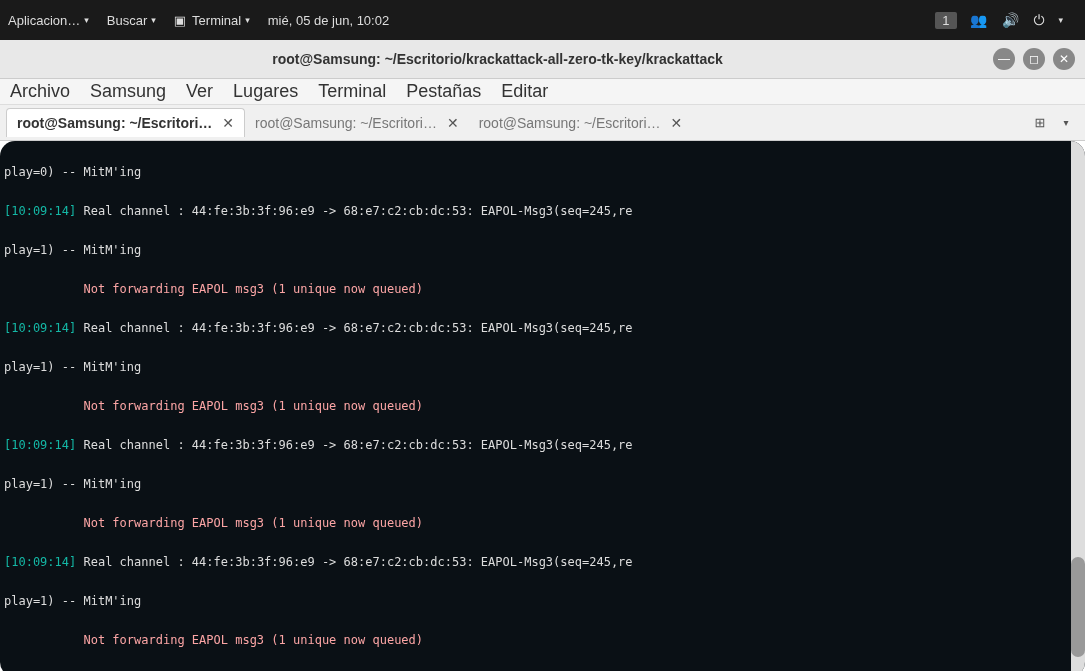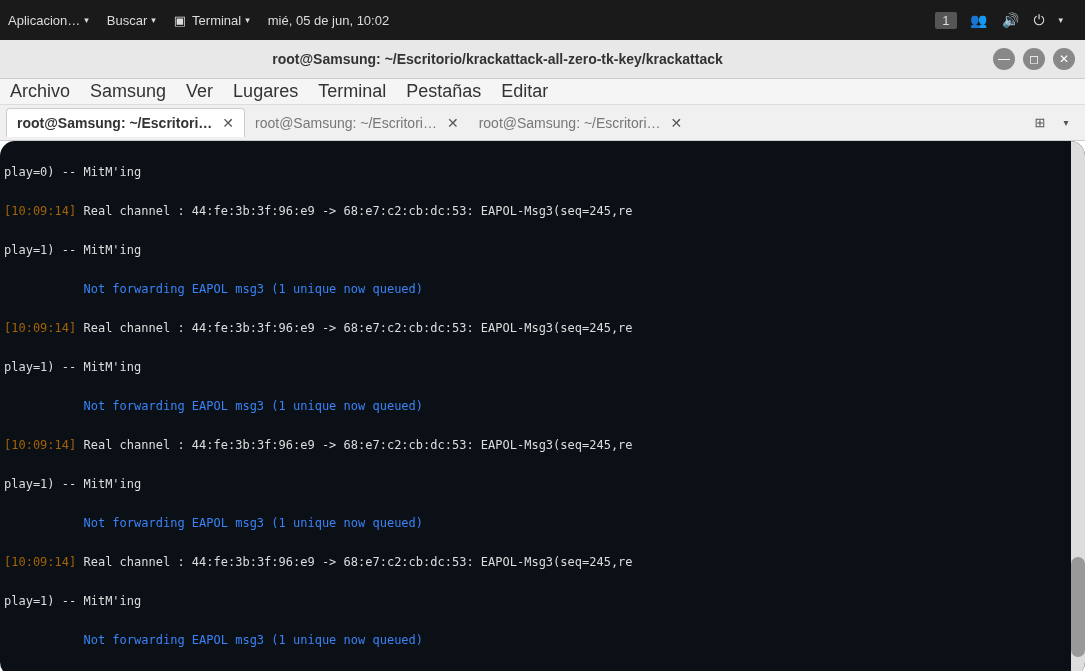--- a/index.html
+++ b/index.html
@@ -22,22 +22,22 @@
 .tabbar { background: #f0f0f0; height: 36px; display: flex; align-items: center; padding: 0 6px; border-bottom: 1px solid #ccc; }
 .tab { display: flex; align-items: flex-start; padding: 6px 10px; cursor: pointer; color: #777; font-size: 14px; max-width: 300px; }
 .tab.active { background: #fff; color: #333; font-weight: bold; border: 1px solid #ccc; border-bottom: none; border-radius: 4px 4px 0 0; }
 .tab .close { margin-left: 10px; font-weight: normal; color: #555; cursor: pointer; }
 .tab .label { white-space: nowrap; overflow: hidden; text-overflow: ellipsis; max-width: 220px; }
 .tabbar .spacer { flex: 1; }
 .tabbar .tabbtn { width: 26px; height: 26px; display: flex; align-items: center; justify-content: center; cursor: pointer; color: #555; }
 
 .terminal { background: #0a1015; height: 536px; font-family: "DejaVu Sans Mono", monospace; font-size: 12px; line-height: 19.5px; color: #ddd; padding: 2px 4px; overflow: hidden; white-space: pre; position: relative; border-radius: 15px; }
 .terminal .line { display: block; }
-.ts { color: #a16207; }
-.green { color: #3b82f6; }
+.ts { color: #14b8a6; }
+.green { color: #fca5a5; }
 .scrollbar { position: absolute; right: 0; top: 0; width: 14px; height: 100%; background: #ddd; }
 .scrollbar .thumb { background: #999; width: 100%; height: 100px; position: absolute; bottom: 20px; border-radius: 7px; }
 
 .status { height: 21px; background: #f5f5f5; border-top: 1px solid #ccc; display: flex; align-items: center; font-size: 11px; color: #444; padding: 0 4px; }
 .status .spacer { flex: 1; }
 .status .sicon { width: 16px; height: 16px; margin-left: 2px; display: flex; align-items: center; justify-content: center; font-size: 11px; color: #666; }
 .status .sicon.green { color: #3a9a3a; }
 .status .sicon.blue { color: #4a7ac7; }
 </style>
 </head>

